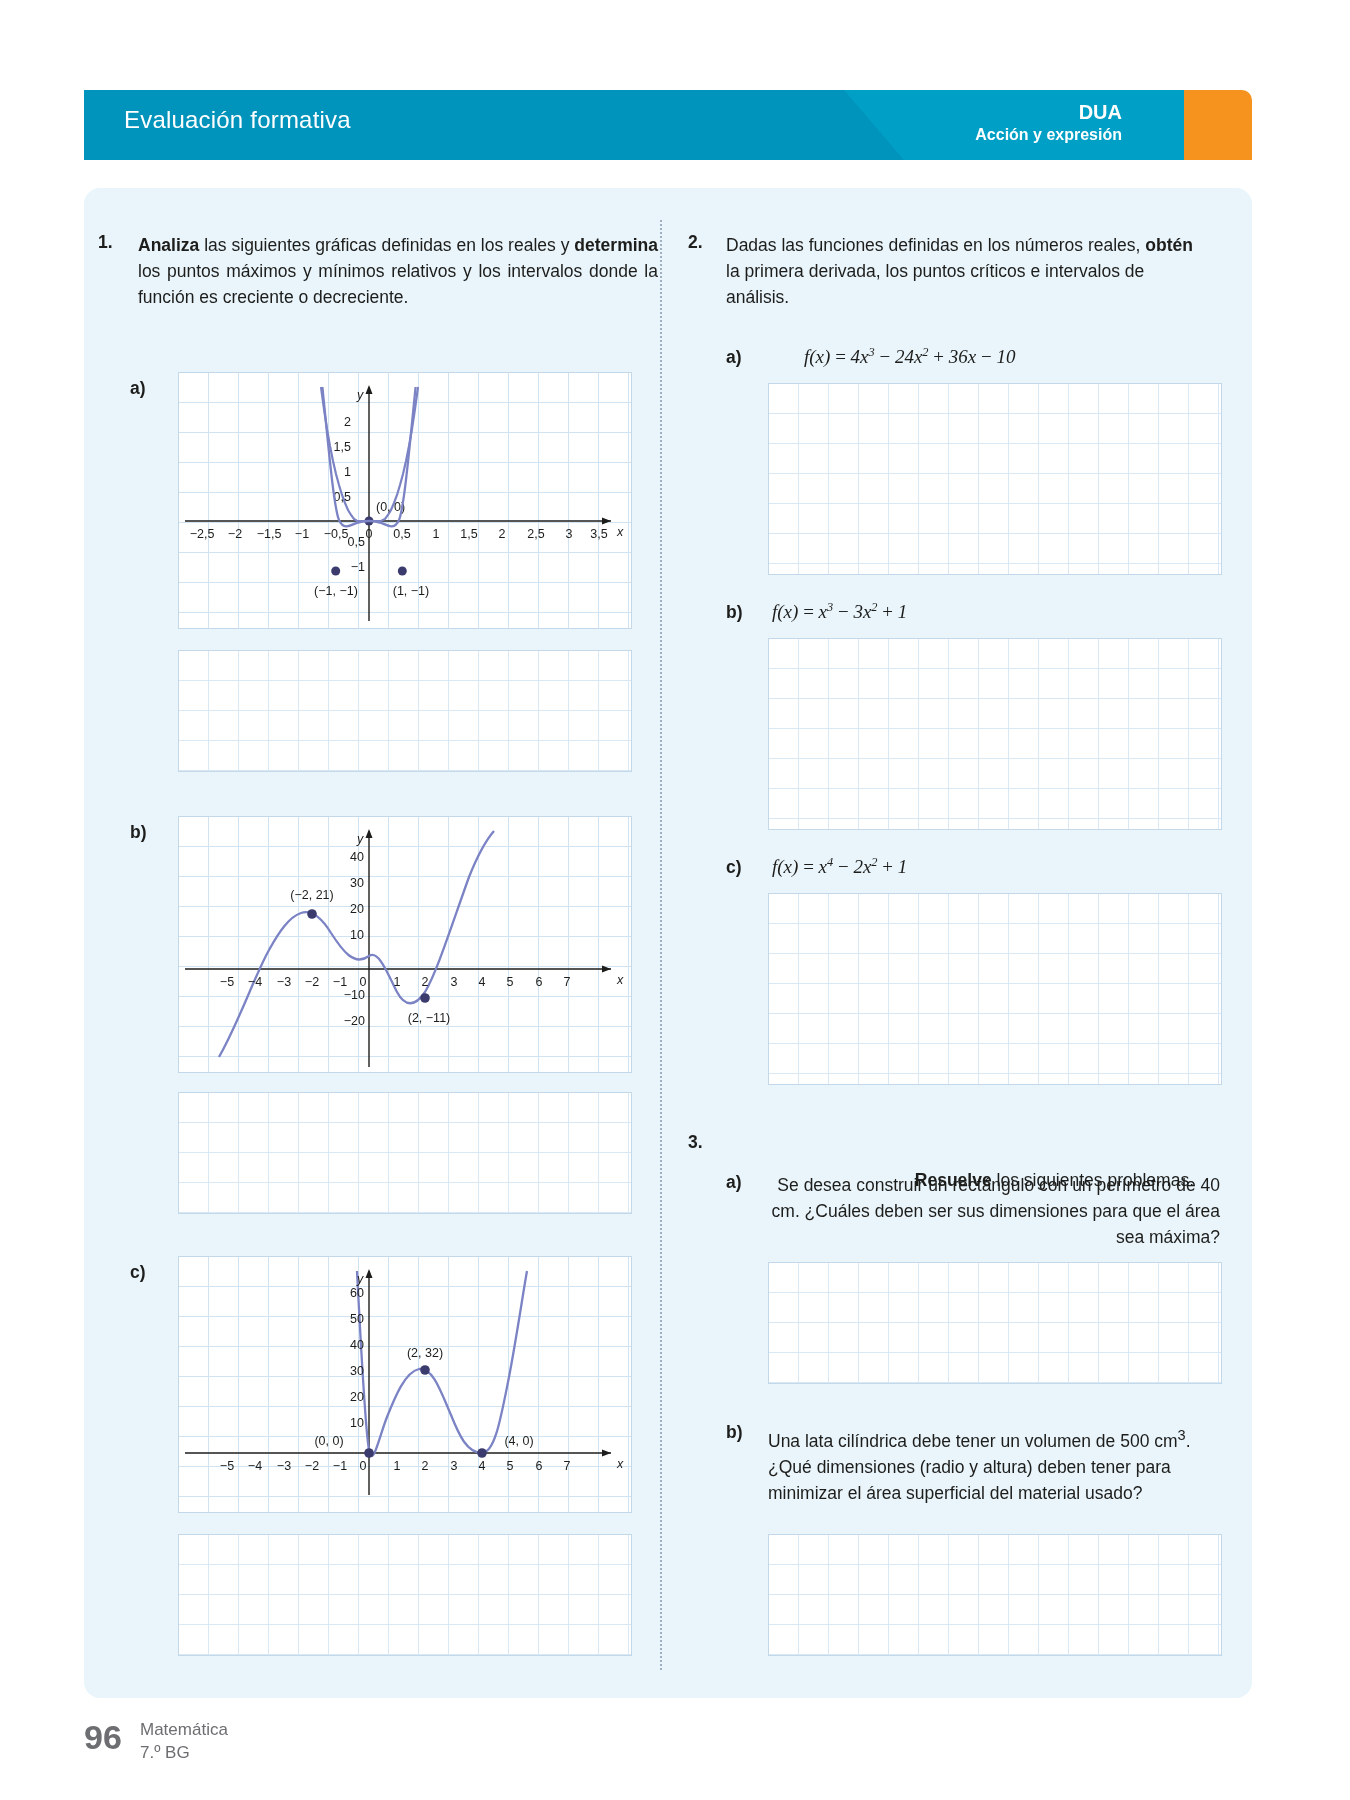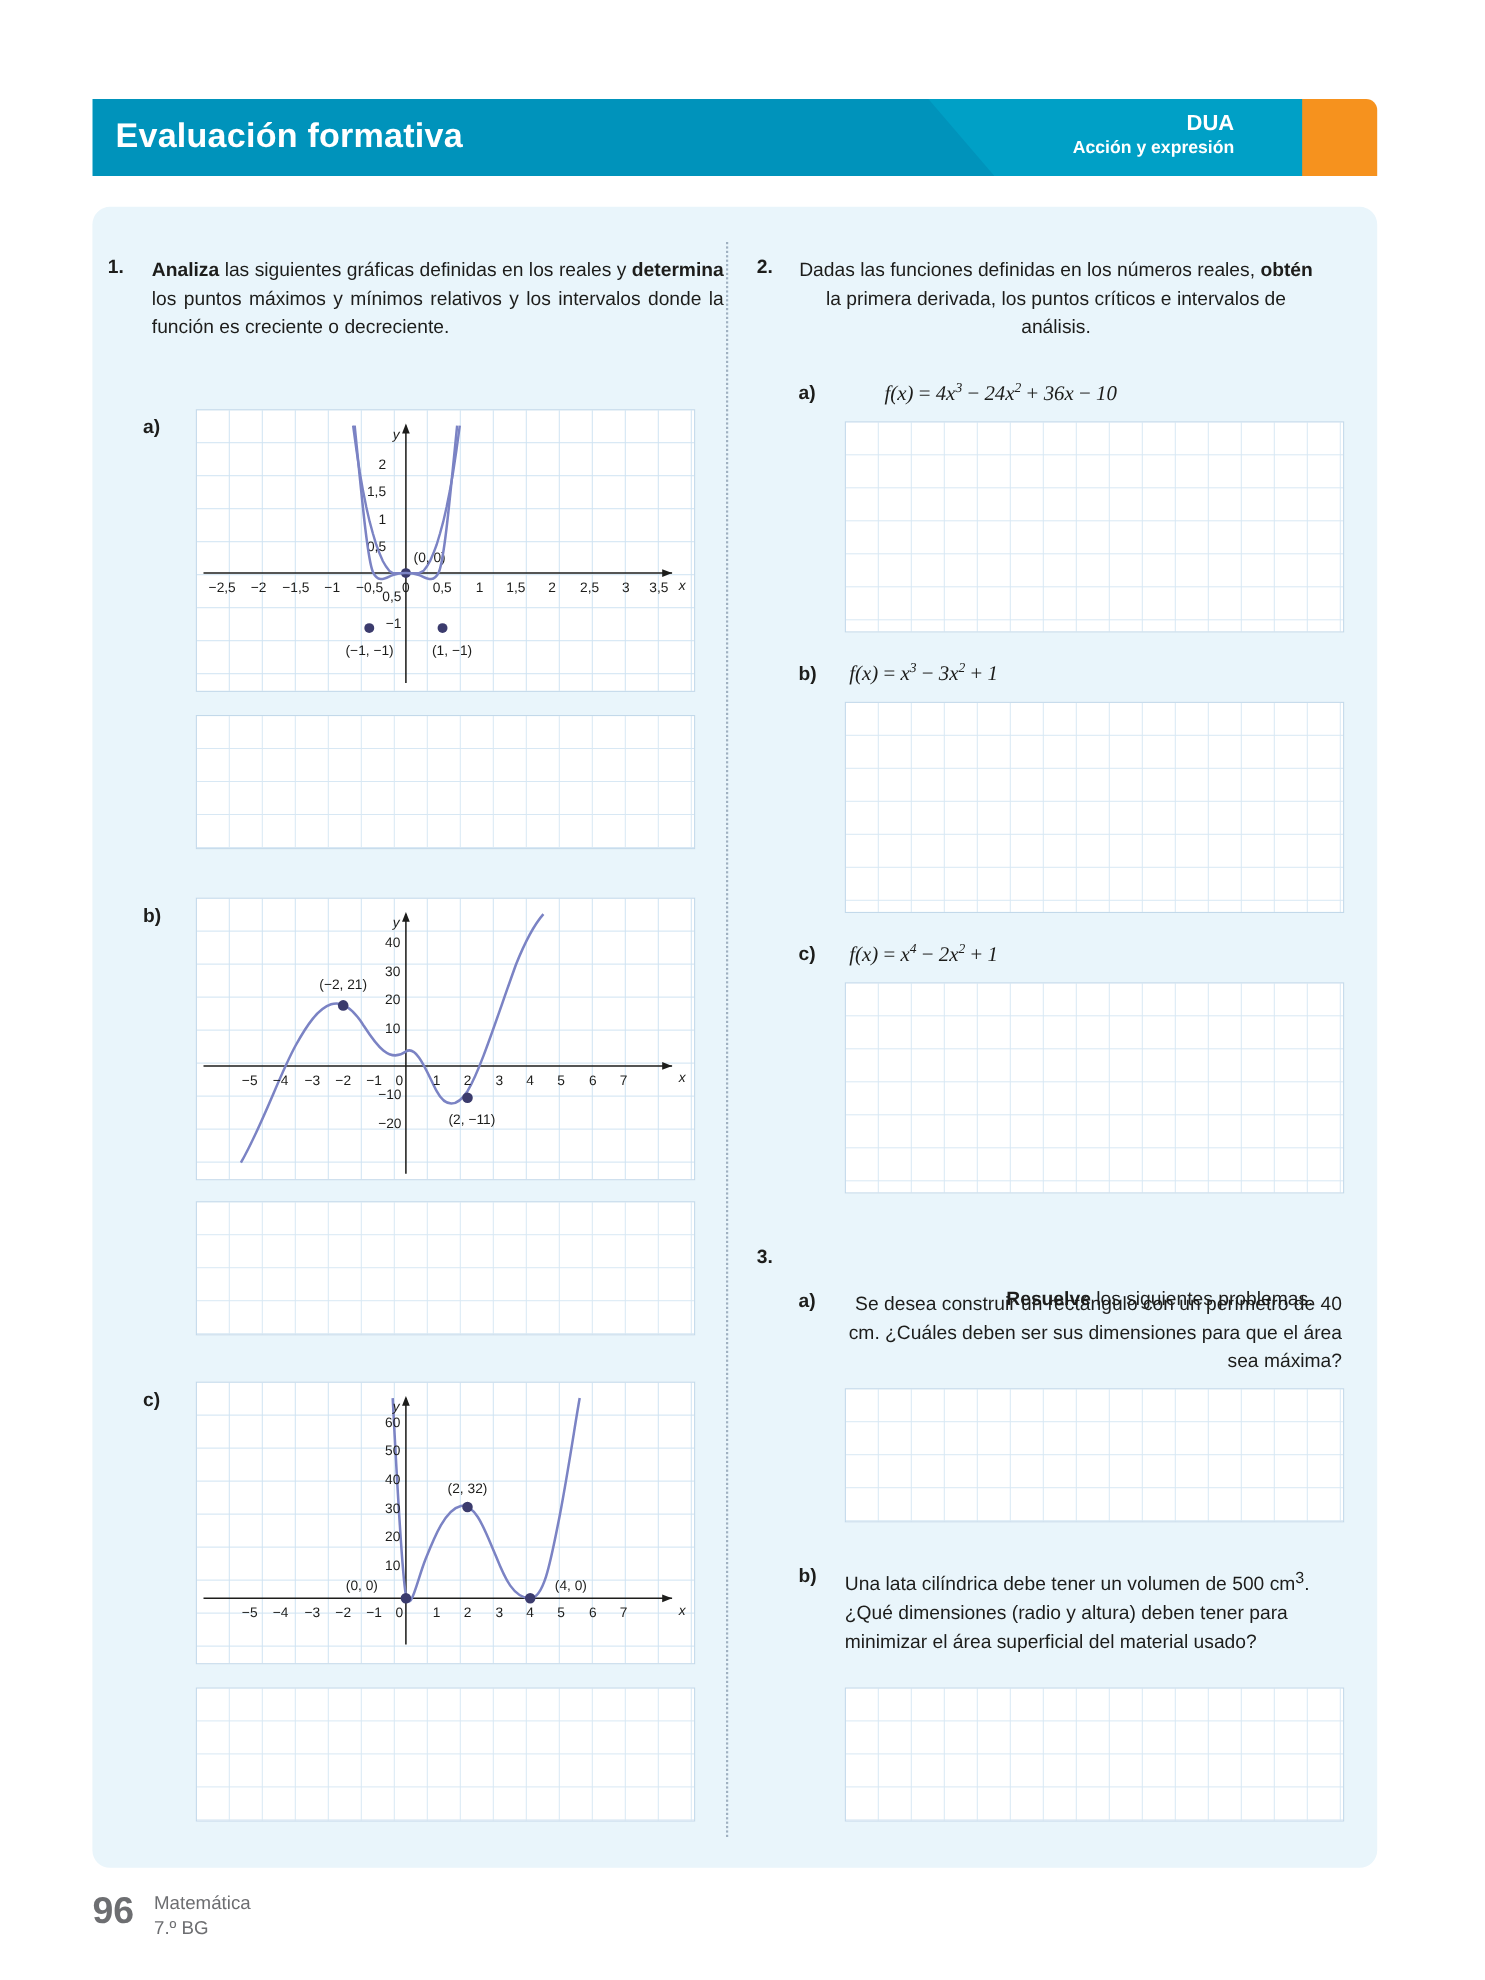--- a/index.html
+++ b/index.html
@@ -46,26 +46,25 @@
   }
   .banner-dark {
     position: absolute;
     left: 0; top: 0;
     width: 820px; height: 70px;
     background: #0093bb;
     clip-path: polygon(0 0, 760px 0, 820px 70px, 0 70px);
   }
   .banner-title {
     position: absolute;
-    left: 21px;
+    left: 40px;
     top: 16px;
-    font-size: 31px;
+    font-size: 24px;
     color: #ffffff;
     letter-spacing: 0.2px;
-    font-weight: bold;
   }
   .banner-dua {
     position: absolute;
     right: 130px;
     top: 10px;
     text-align: right;
     color: #ffffff;
   }
   .banner-dua .l1 { font-size: 20px; font-weight: bold; line-height: 24px;}
   .banner-dua .l2 { font-size: 16px; font-weight: bold; line-height: 22px;}
@@ -354,21 +353,21 @@
         <text x="150" y="188" text-anchor="middle">(0, 0)</text>
         <text x="246" y="100" text-anchor="middle">(2, 32)</text>
         <text x="340" y="188" text-anchor="middle">(4, 0)</text>
       </g>
     </svg>
   </div>
 
   <div class="gridbox" style="left:178px; top:1534px; width:452px; height:120px;"></div>
 
   <div class="q-num" style="left:688px; top:232px;">2.</div>
-  <div class="q-text" style="left:726px; top:232px; width:468px; text-align:center;">Dadas las funciones definidas en los números reales, <b>obtén</b> la primera derivada, los puntos críticos e intervalos de análisis.</div>
+  <div class="q-text" style="left:726px; top:232px; width:468px; text-align:left;">Dadas las funciones definidas en los números reales, <b>obtén</b> la primera derivada, los puntos críticos e intervalos de análisis.</div>
 
   <div class="letter" style="left:726px; top:347px;">a)</div>
   <div class="formula" style="left:772px; top:345px;margin-left:32px;">f(x) <span class="op">=</span> 4x<sup>3</sup> <span class="op">−</span> 24x<sup>2</sup> <span class="op">+</span> 36x <span class="op">−</span> 10</div>
   <div class="gridbox" style="left:768px; top:383px; width:452px; height:190px;"></div>
 
   <div class="letter" style="left:726px; top:602px;">b)</div>
   <div class="formula" style="left:772px; top:600px;">f(x) <span class="op">=</span> x<sup>3</sup> <span class="op">−</span> 3x<sup>2</sup> <span class="op">+</span> 1</div>
   <div class="gridbox" style="left:768px; top:638px; width:452px; height:190px;"></div>
 
   <div class="letter" style="left:726px; top:857px;">c)</div>

